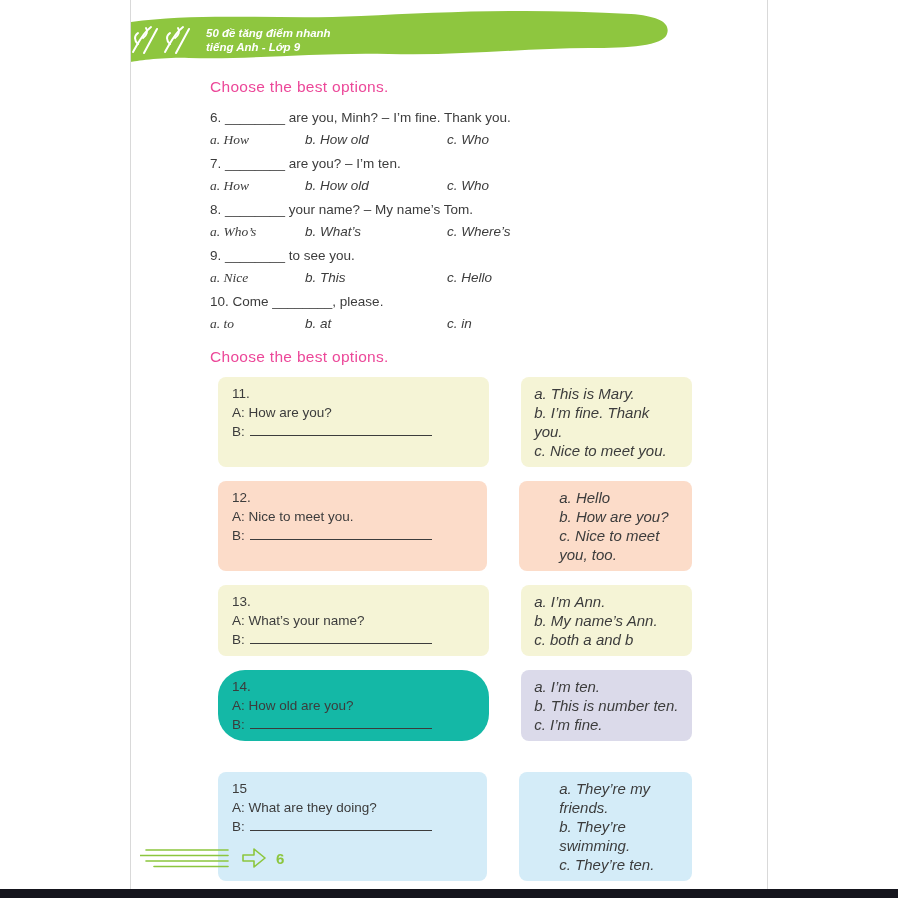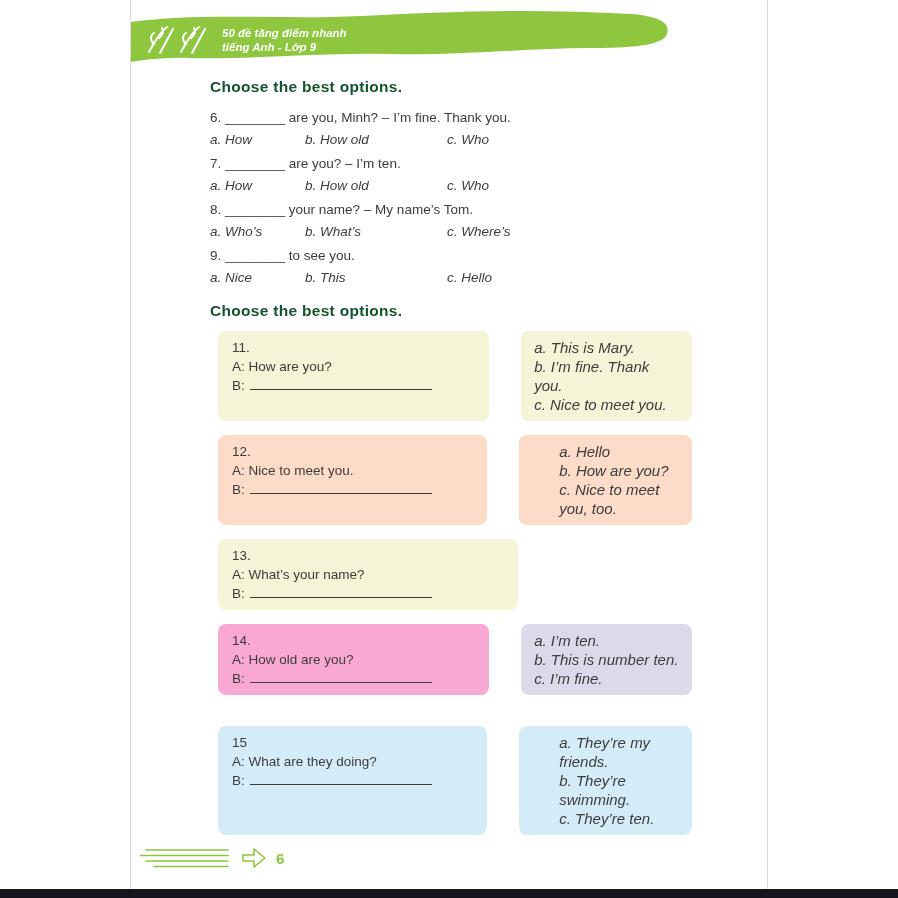--- a/index.html
+++ b/index.html
@@ -9,37 +9,37 @@
     font-family:"Liberation Sans", sans-serif; color:#3c3c3c;
   }
   .page-edge { position:absolute; top:0; width:1px; height:889px; background:#d9d9d9; }
   .page-edge.left  { left:130px; }
   .page-edge.right { left:767px; }
   .bottom-bar { position:absolute; left:0; bottom:0; width:898px; height:9px; background:#15151d; }
 
   
   .header-blob { position:absolute; left:131px; top:6px; width:540px; height:64px; }
   .header-content {
-    position:absolute; left:146px; top:20px; height:40px;
+    position:absolute; left:130px; top:20px; height:40px;
     display:flex; align-items:center; gap:12px;
   }
   .header-title {
     color:#ffffff; font-style:italic; font-weight:bold;
     font-size:11.5px; line-height:14px;
   }
 
   
   .content { position:absolute; left:210px; top:78px; width:482px; }
   .section-heading {
-    color:#14532d; font-weight:bold; font-size:15.5px; letter-spacing:.3px;
+    color:#ec4899; font-weight:normal; font-size:15.5px; letter-spacing:.3px;
     margin-bottom:11px;
   }
   .q-text { font-size:13.5px; line-height:21px; margin-bottom:2px; }
   .opt-row { display:flex; font-size:13.5px; font-style:italic; line-height:20px; margin-bottom:3px; }
-  .opt-a { width:95px; }
+  .opt-a { width:95px;font-family:Liberation Serif, serif; }
   .opt-b { width:142px; }
   .opt-c { flex:1; }
 
   .section2 { margin-top:14px; }
   .qa-row { display:flex; gap:32px; margin-left:8px; margin-bottom:14px; }
   .qa-row.last { margin-top:31px; }
   .qa-left {
     width:300px; border-radius:8px; padding:7px 14px;
     font-size:13.5px; line-height:19px;
   }
@@ -119,20 +119,28 @@
 
   <div>
     <div class="q-text">9. ________ to see you.</div>
     <div class="opt-row">
       <span class="opt-a">a. Nice</span>
       <span class="opt-b">b. This</span>
       <span class="opt-c">c. Hello</span>
     </div>
   </div>
 
+  <div>
+    <div class="q-text">10. Come ________, please.</div>
+    <div class="opt-row">
+      <span class="opt-a">a. to</span>
+      <span class="opt-b">b. at</span>
+      <span class="opt-c">c. in</span>
+    </div>
+  </div>
 
   <div class="section2">
     <div class="section-heading">Choose the best options.</div>
 
     <div class="qa-row">
       <div class="qa-left" style="background-color: rgb(245, 244, 214);">
         <div>11.</div>
         <div>A: How are you?</div>
         <div><span>B:</span><span class="blank-line"></span></div>
       </div>
@@ -155,24 +163,29 @@
         <div>c. Nice to meet you, too.</div>
       </div>
     </div>
 
     <div class="qa-row">
       <div class="qa-left" style="background-color: rgb(245, 244, 214);">
         <div>13.</div>
         <div>A: What’s your name?</div>
         <div><span>B:</span><span class="blank-line"></span></div>
       </div>
-    </div>
-
-    <div class="qa-row">
-      <div class="qa-left" style="background-color: #f9a8d4;">
+      <div class="qa-right" style="background-color: rgb(245, 244, 214);">
+        <div>a. I’m Ann.</div>
+        <div>b. My name’s Ann.</div>
+        <div>c. both a and b</div>
+      </div>
+    </div>
+
+    <div class="qa-row">
+      <div class="qa-left" style="background-color: #14b8a6; border-radius: 27px;">
         <div>14.</div>
         <div>A: How old are you?</div>
         <div><span>B:</span><span class="blank-line"></span></div>
       </div>
       <div class="qa-right" style="background-color: rgb(219, 218, 234);">
         <div>a. I’m ten.</div>
         <div>b. This is number ten.</div>
         <div>c. I’m fine.</div>
       </div>
     </div>

